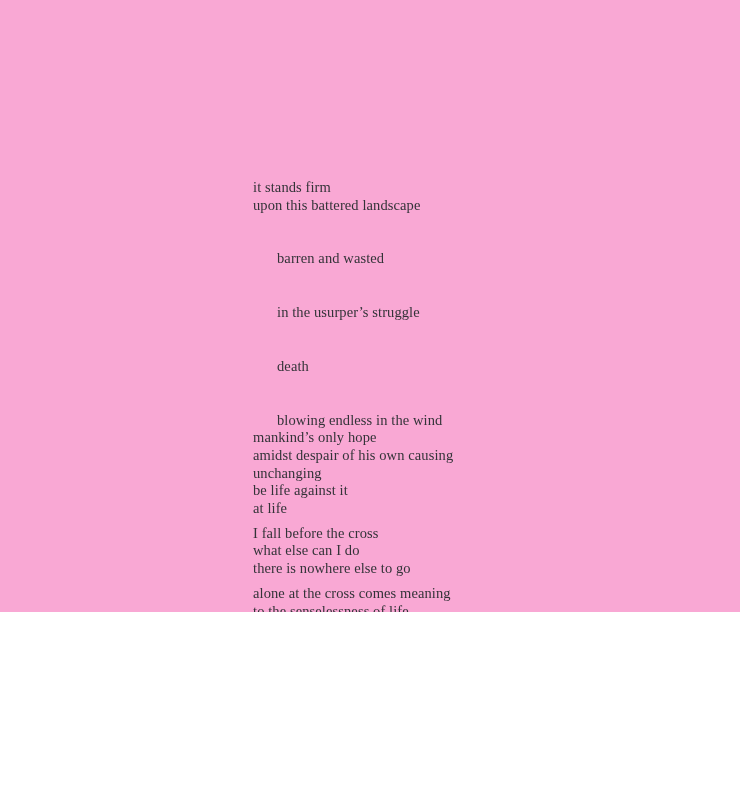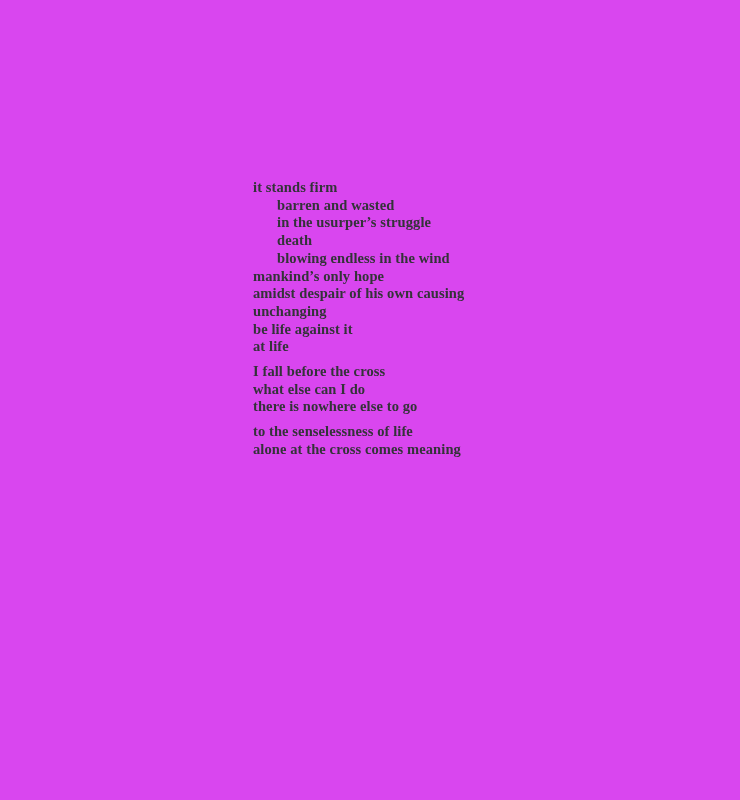--- a/index.html
+++ b/index.html
@@ -3,65 +3,66 @@
 <meta charset="utf-8">
 <style>
   html, body {
     margin: 0;
     padding: 0;
     background: #ffffff;
   }
   .page {
     position: relative;
     width: 740px;
-    height: 800px;
-    background: #d946ef;
+    height: 612px;
+    background: #f9a8d4;
     overflow: hidden;
-    font-weight: bold;
   }
   .poem {
     position: absolute;
     left: 253px;
     top: 179px;
     font-family: "Liberation Serif", serif;
     font-size: 14.5px;
     line-height: 17.7px;
     color: #333338;
     letter-spacing: 0.1px;
   }
   .stanza + .stanza {
     margin-top: 7px;
   }
   .line {
     white-space: pre;
   }
   .line.indent {
     padding-left: 24px;
+    margin-top: 36px;
   }
 </style>
 </head>
 <body>
 
 <div class="page">
   <div class="poem" style="color: rgb(51, 51, 56);">
       <div class="stanza">
         <div class="line">it stands firm</div>
+        <div class="line">upon this battered landscape</div>
         <div class="line indent">barren and wasted</div>
         <div class="line indent">in the usurper’s struggle</div>
         <div class="line indent">death</div>
         <div class="line indent">blowing endless in the wind</div>
         <div class="line">mankind’s only hope</div>
         <div class="line">amidst despair of his own causing</div>
         <div class="line">unchanging</div>
         <div class="line">be life against it</div>
         <div class="line">at life</div>
       </div>
       <div class="stanza">
         <div class="line">I fall before the cross</div>
         <div class="line">what else can I do</div>
         <div class="line">there is nowhere else to go</div>
       </div>
       <div class="stanza">
+        <div class="line">alone at the cross comes meaning</div>
         <div class="line">to the senselessness of life</div>
-        <div class="line">alone at the cross comes meaning</div>
       </div>
     </div>
 </div>
 
 </body></html>

